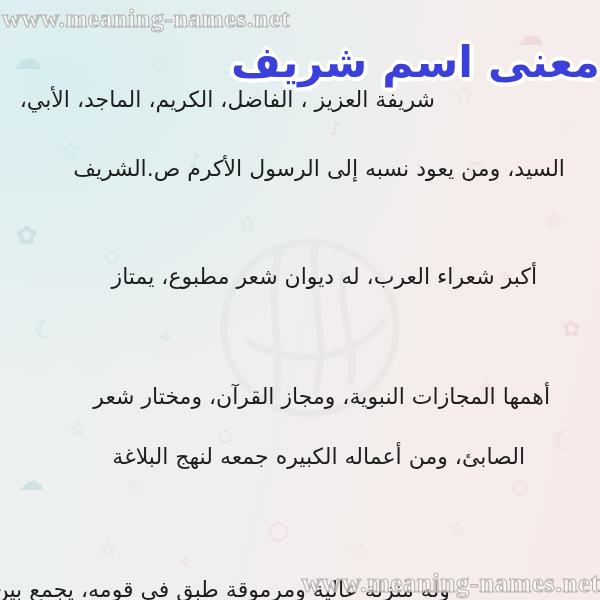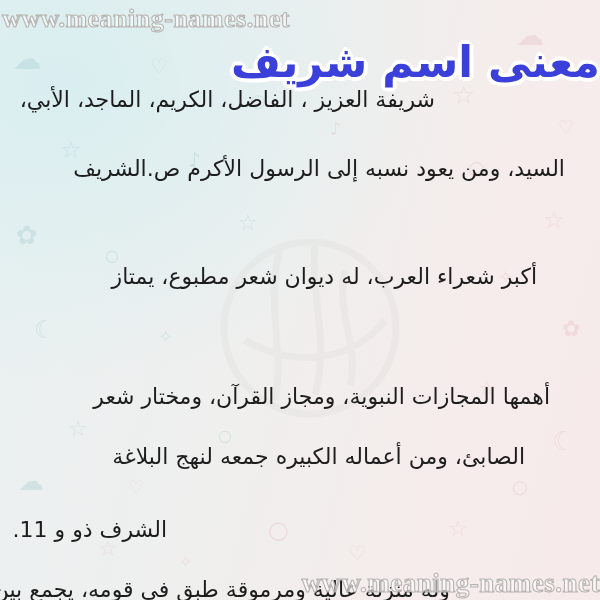--- a/index.html
+++ b/index.html
@@ -90,19 +90,18 @@
   <div class="wm wm-top">www.meaning-names.net</div>
 
   <h1 class="title" style="color: rgb(58, 64, 217); text-align: right;">معنى اسم شريف</h1>
 
   <div class="lines">
       <div class="bline" dir="rtl" style="top: 84px; right: 165px; color: rgb(29, 29, 29);">شريفة   العزيز ، الفاضل، الكريم، الماجد، الأبي،</div>
       <div class="bline" dir="rtl" style="top: 153px; right: 35px; color: rgb(29, 29, 29);">السيد، ومن يعود نسبه إلى الرسول الأكرم ص.الشريف</div>
       <div class="bline" dir="rtl" style="top: 261px; right: 63px; color: rgb(29, 29, 29);">أكبر شعراء العرب، له ديوان شعر مطبوع، يمتاز</div>
       <div class="bline" dir="rtl" style="top: 441px; right: 75px; color: rgb(29, 29, 29);">الصابئ، ومن أعماله الكبيره جمعه لنهج البلاغة</div>
       <div class="bline" dir="rtl" style="top: 381px; right: 50px; color: rgb(29, 29, 29);">أهمها المجازات النبوية، ومجاز القرآن، ومختار شعر</div>
-      <div class="bline" dir="rtl" style="top: 514px; right: 433px; color: rgb(29, 29, 29);">الشرف ذو و 11.</div>
       <div class="bline" dir="rtl" style="top: 574px; right: 150px; color: rgb(29, 29, 29);">وله منزلة عالية ومرموقة طبق في قومه، يجمع بين</div>
     </div>
 
   <div class="wm wm-bottom">www.meaning-names.net</div>
 
 </div>
 
 </body></html>

